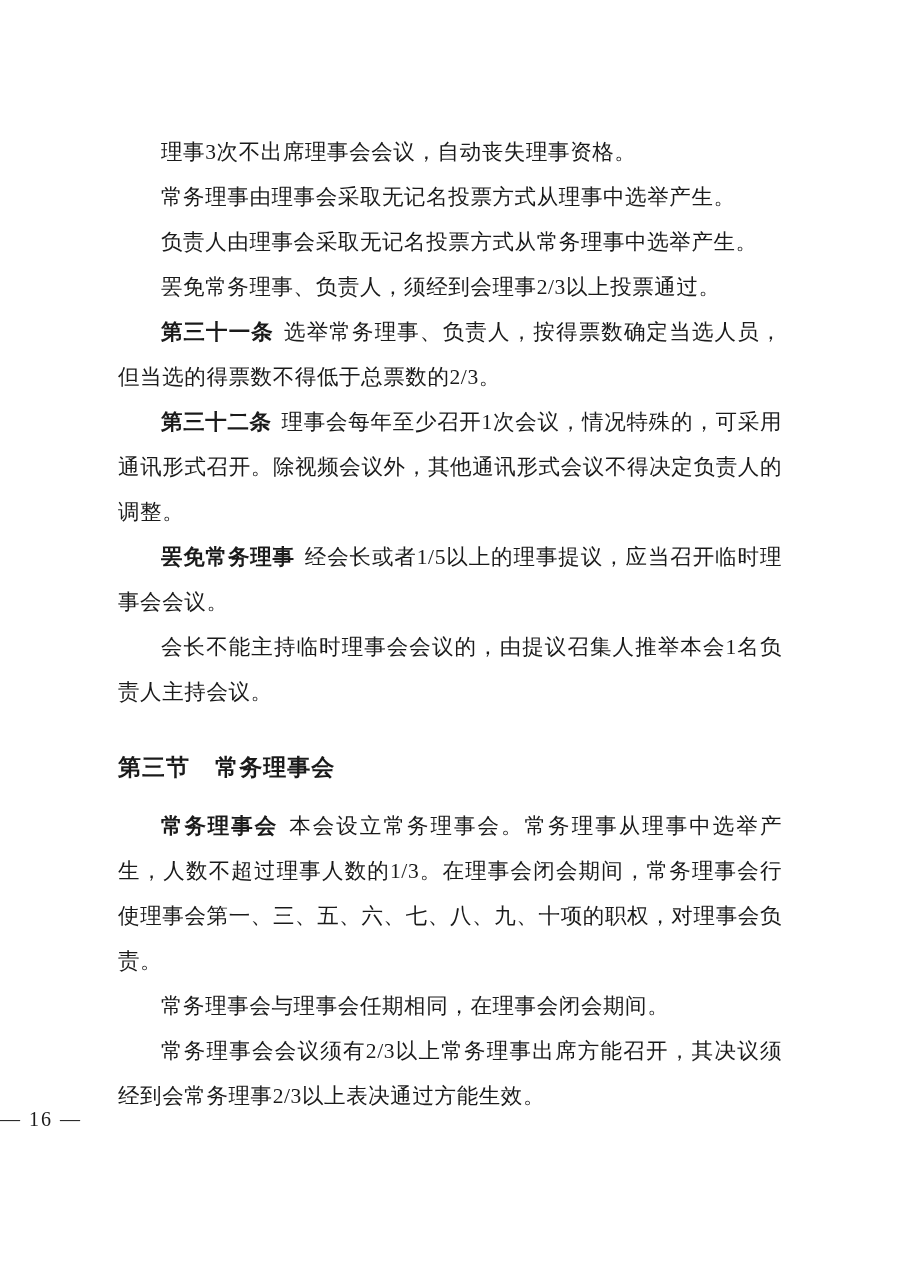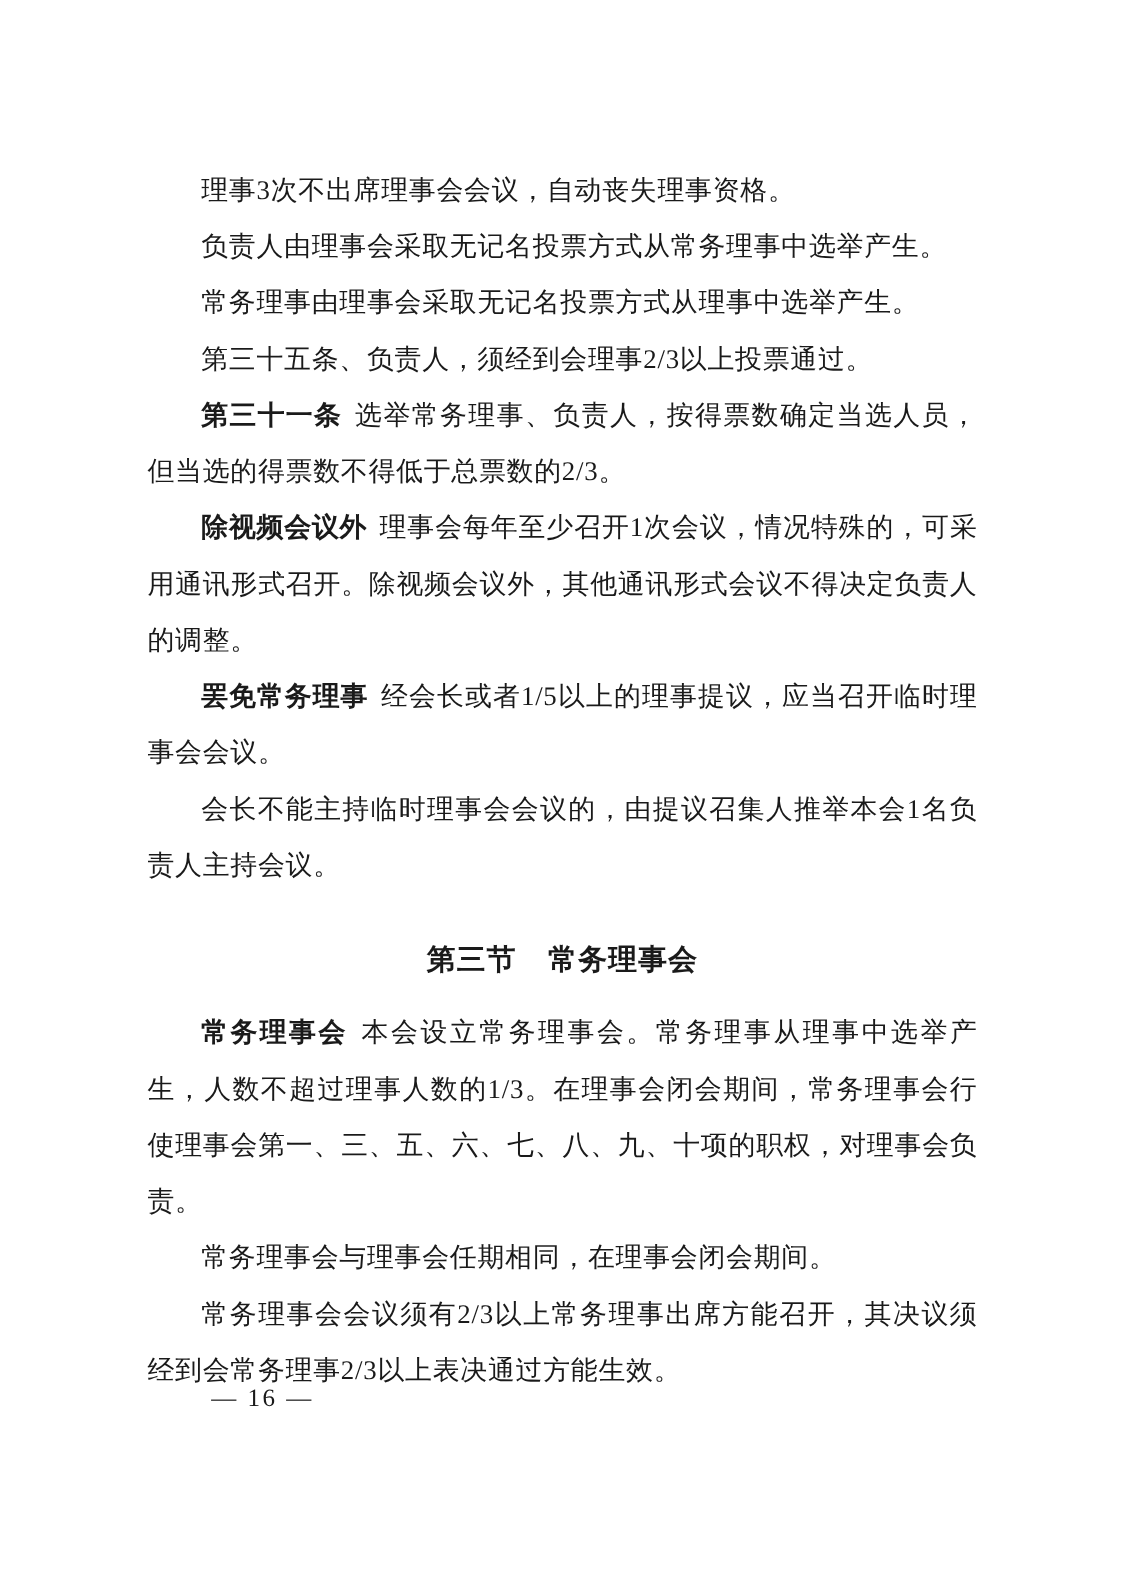--- a/index.html
+++ b/index.html
@@ -36,64 +36,62 @@
   .art-label {
     font-weight: bold;
     letter-spacing: 0.5px;
     margin-top: 48px;
   }
   .art-gap {
     display: inline-block;
     width: 0.45em;
   }
   .section-heading {
-    text-align: center;
     font-weight: bold;
     font-size: 23px;
     letter-spacing: 1px;
     margin: 30px 0 14px 0;
     line-height: 45px;
   }
   .sec-gap {
     display: inline-block;
     width: 1.1em;
   }
   .page-number {
     position: absolute;
     left: 0;
     right: 0;
     bottom: 82px;
-    text-align: center;
     font-size: 20px;
     letter-spacing: 2px;
     color: #1a1a1a;
     font-family: "Liberation Serif", "DejaVu Serif", serif;
   }
   .pn-inner {
     display: inline-block;
     padding-right: 480px;
   }
 </style>
 </head>
 <body>
 
 <div class="page">
   <div class="doc-body">
 
     <p class="para"><span>理事3次不出席理事会会议，自动丧失理事资格。</span></p>
 
+    <p class="para"><span>常务理事由理事会采取无记名投票方式从理事中选举产生。</span></p>
+
     <p class="para"><span>负责人由理事会采取无记名投票方式从常务理事中选举产生。</span></p>
 
-    <p class="para"><span>常务理事由理事会采取无记名投票方式从理事中选举产生。</span></p>
-
-    <p class="para"><span>第三十五条、负责人，须经到会理事2/3以上投票通过。</span></p>
+    <p class="para"><span>罢免常务理事、负责人，须经到会理事2/3以上投票通过。</span></p>
 
     <p class="para"><span class="art-label">第三十一条</span><span class="art-gap"></span><span>选举常务理事、负责人，按得票数确定当选人员，但当选的得票数不得低于总票数的2/3。</span></p>
 
-    <p class="para"><span class="art-label">除视频会议外</span><span class="art-gap"></span><span>理事会每年至少召开1次会议，情况特殊的，可采用通讯形式召开。除视频会议外，其他通讯形式会议不得决定负责人的调整。</span></p>
+    <p class="para"><span class="art-label">第三十二条</span><span class="art-gap"></span><span>理事会每年至少召开1次会议，情况特殊的，可采用通讯形式召开。除视频会议外，其他通讯形式会议不得决定负责人的调整。</span></p>
 
     <p class="para"><span class="art-label">罢免常务理事</span><span class="art-gap"></span><span>经会长或者1/5以上的理事提议，应当召开临时理事会会议。</span></p>
 
     <p class="para"><span>会长不能主持临时理事会会议的，由提议召集人推举本会1名负责人主持会议。</span></p>
 
     <h2 class="section-heading"><span>第三节</span><span class="sec-gap"></span><span>常务理事会</span></h2>
 
     <p class="para"><span class="art-label">常务理事会</span><span class="art-gap"></span><span>本会设立常务理事会。常务理事从理事中选举产生，人数不超过理事人数的1/3。在理事会闭会期间，常务理事会行使理事会第一、三、五、六、七、八、九、十项的职权，对理事会负责。</span></p>
 
     <p class="para"><span>常务理事会与理事会任期相同，在理事会闭会期间。</span></p>

